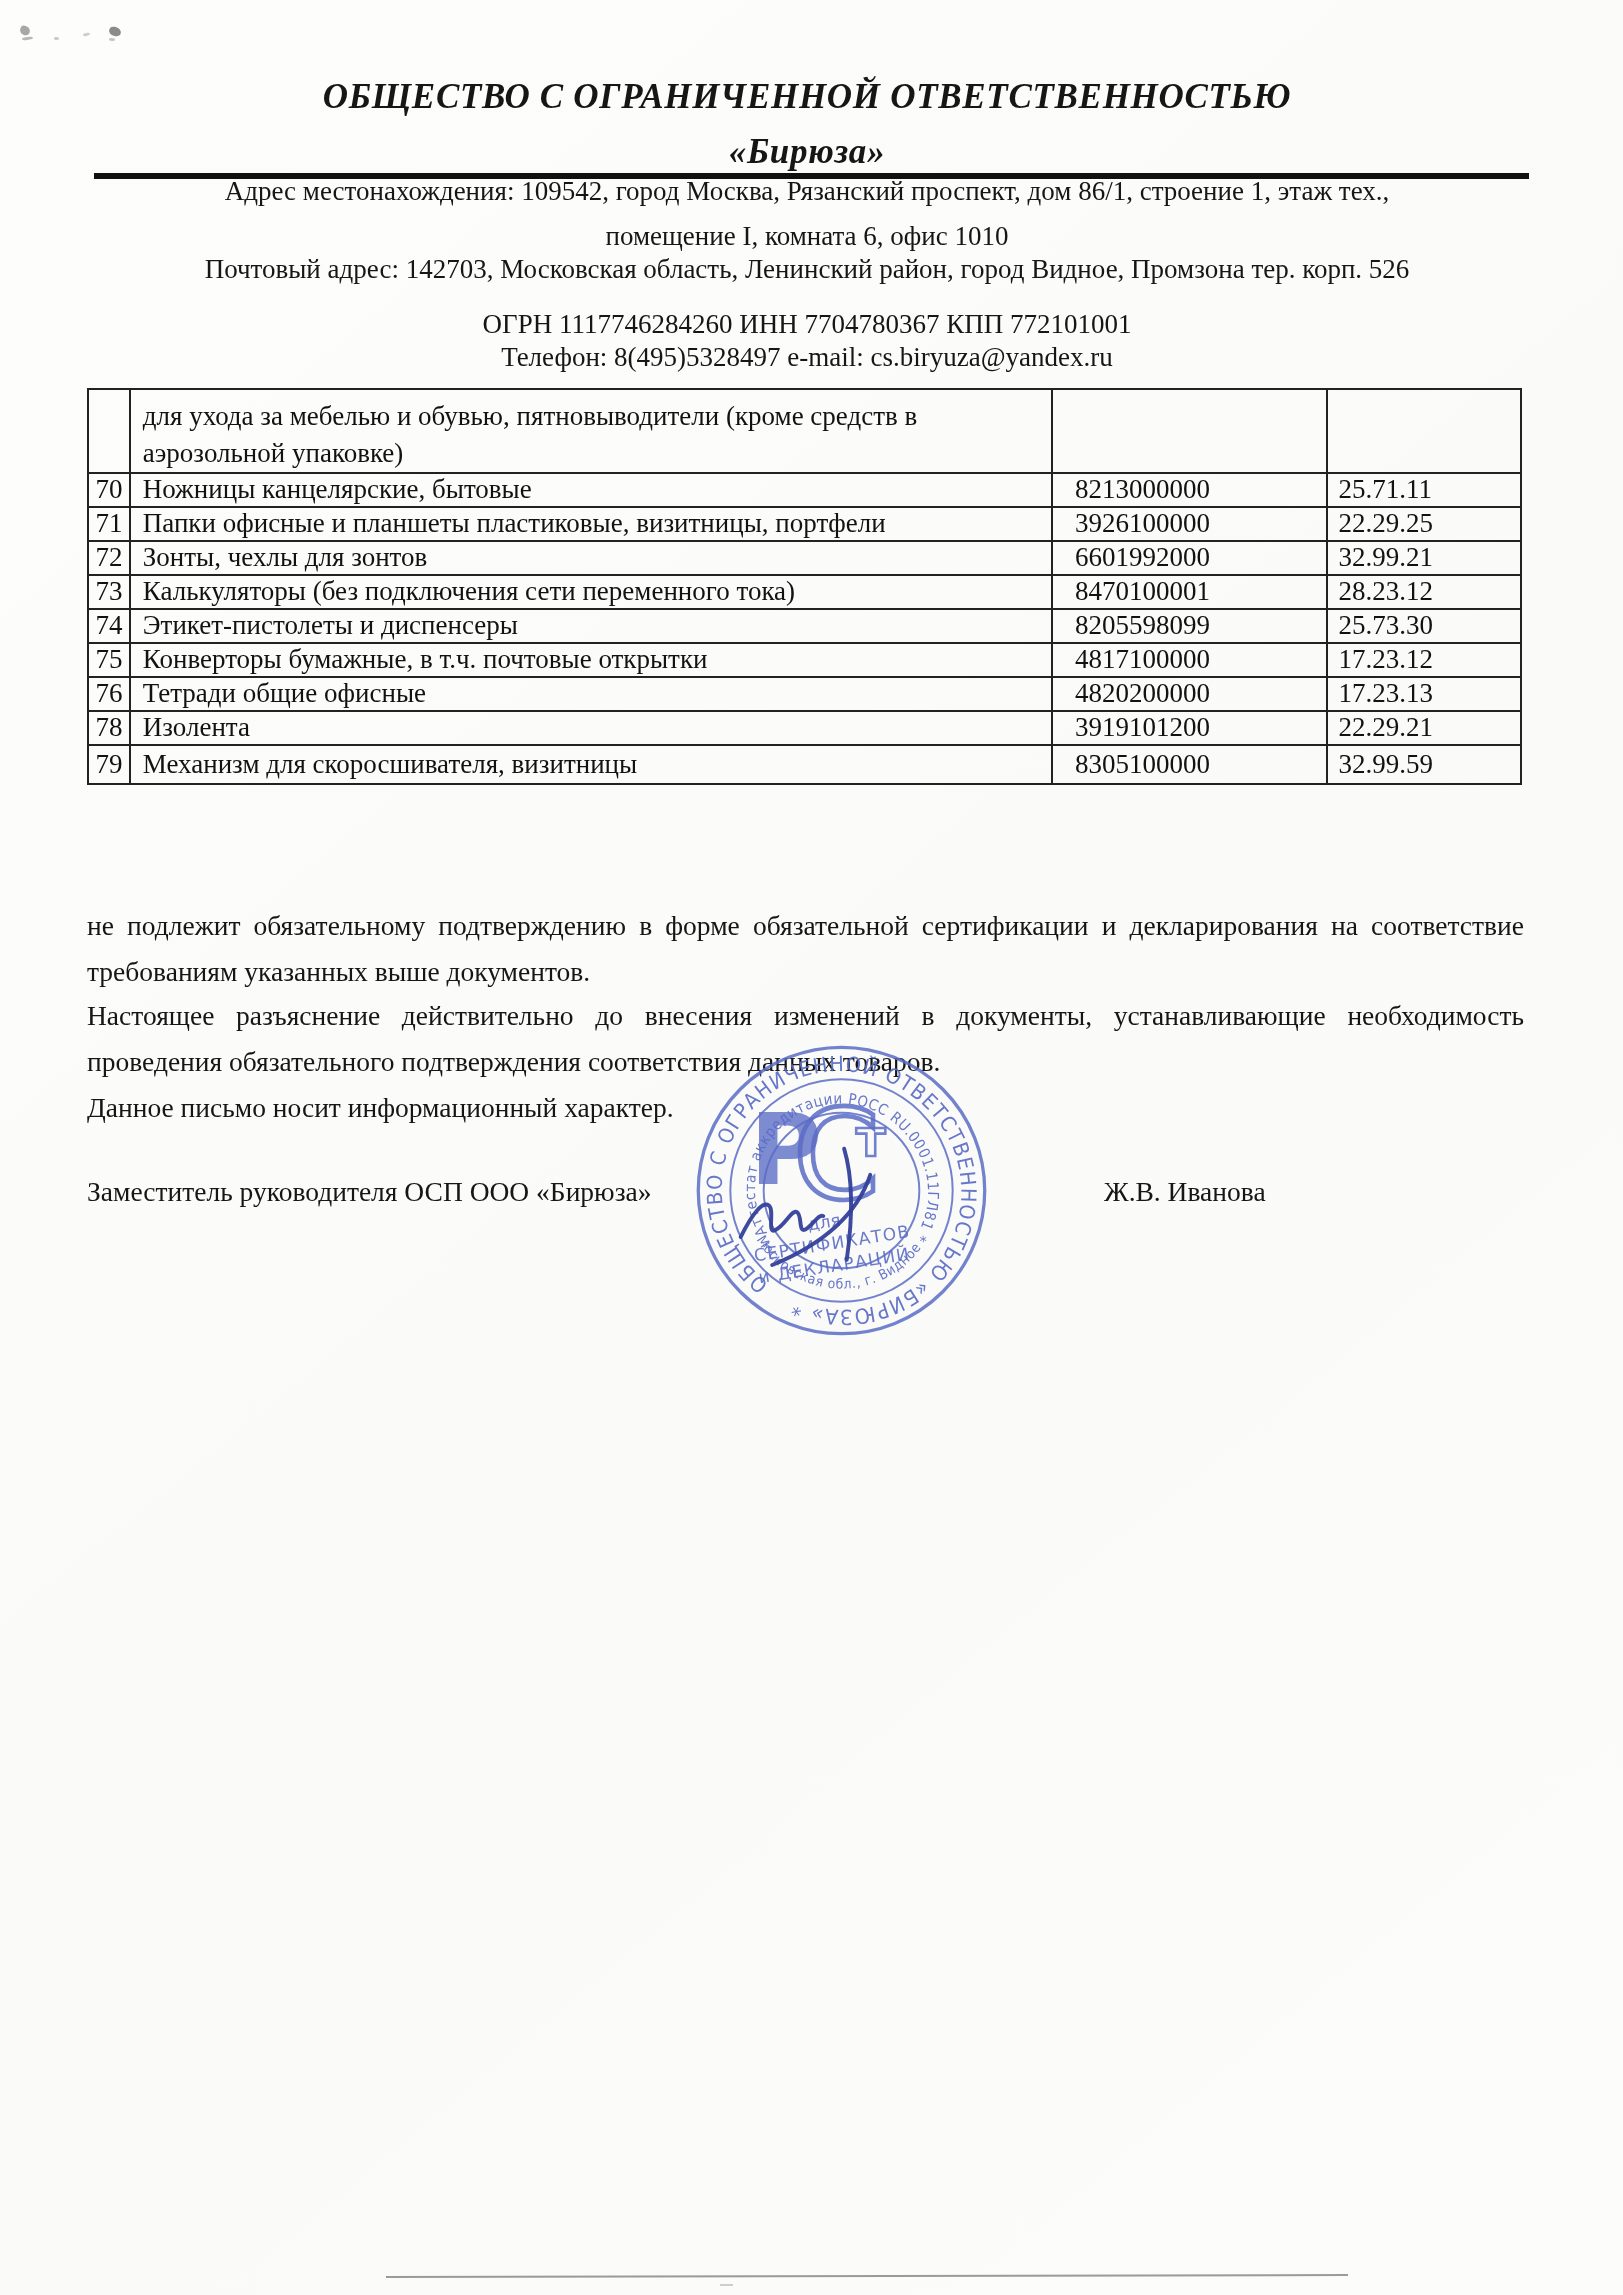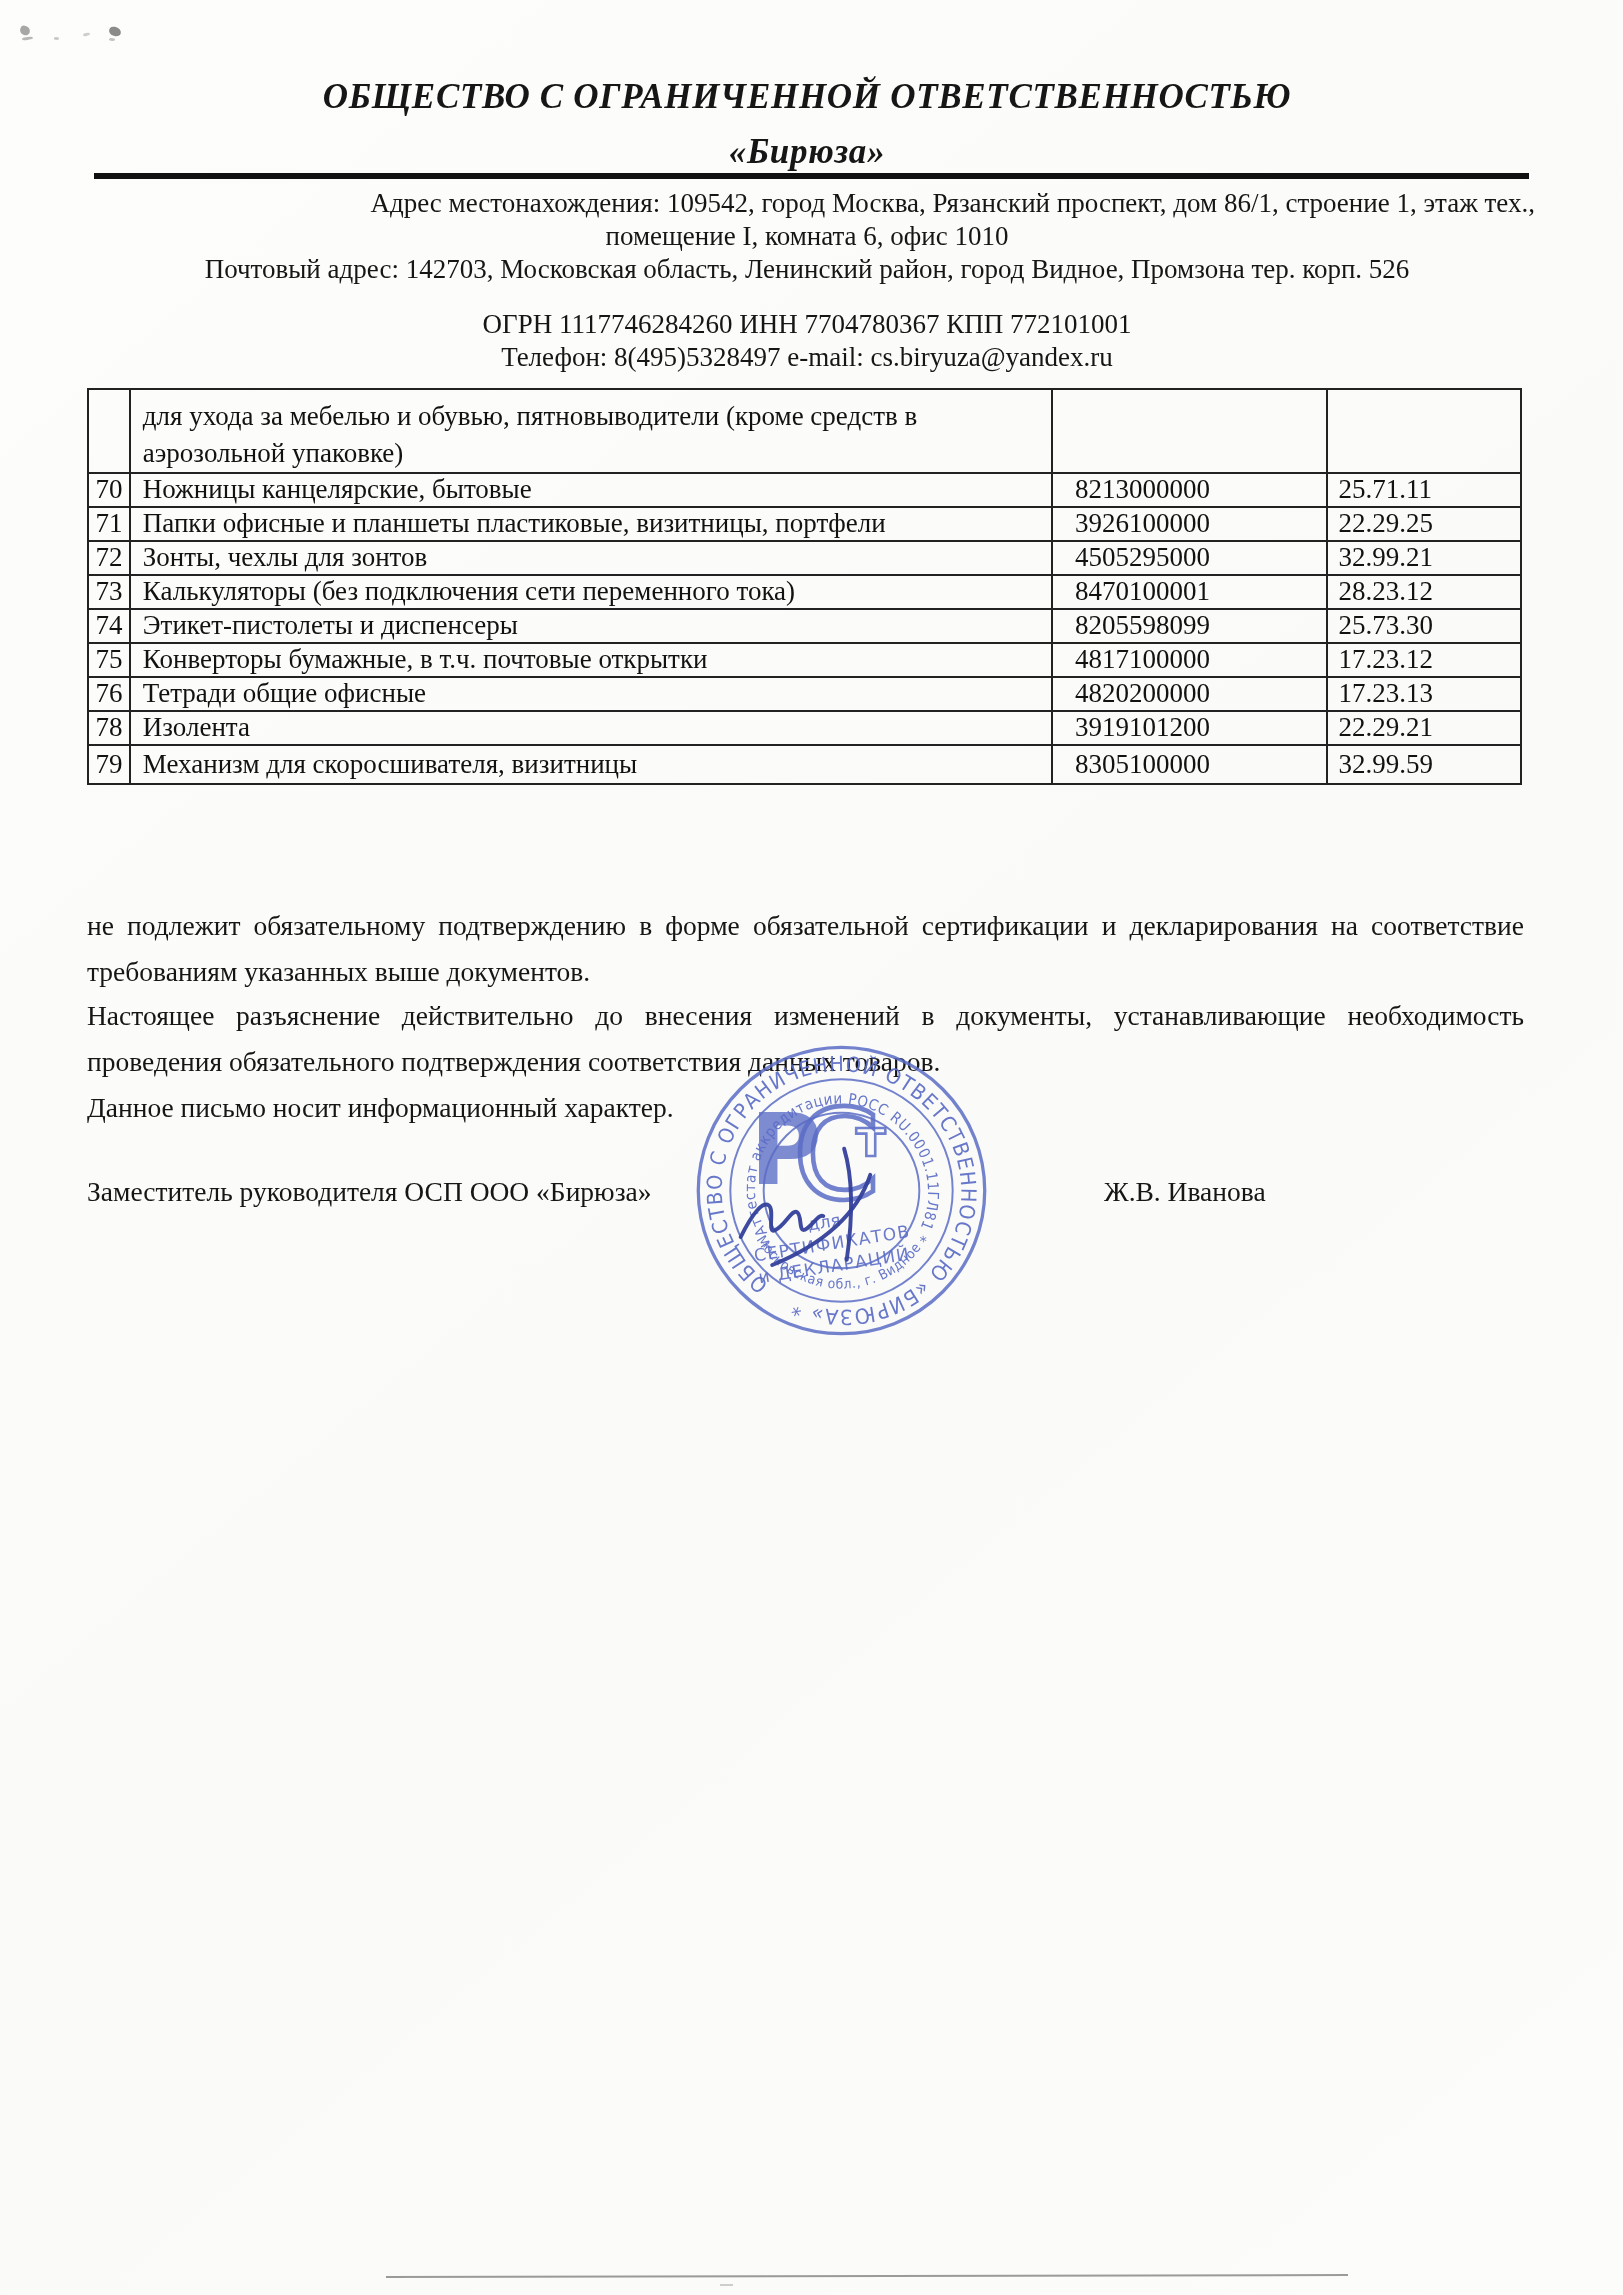--- a/index.html
+++ b/index.html
@@ -34,21 +34,21 @@
   .org1{top:77px;}
   .org2{top:132px;}
   .header-rule{
     position:absolute;left:94px;top:173px;width:1435px;height:5.9px;
     background:#111;
   }
   .info{
     position:absolute;left:79px;width:1456px;
     text-align:center;font-size:27px;line-height:31px;
   }
-  .i1{top:188px;text-align:right;} .i2{top:221px;} .i3{top:254px;}
+  .i1{top:176px;} .i2{top:221px;} .i3{top:254px;}
   .i4{top:309px;} .i5{top:342px;}
 
   table.goods{
     position:absolute;left:87px;top:388px;
     width:1433px;border-collapse:collapse;table-layout:fixed;
     border:2.6px solid #1b1b1b;
     font-size:27px;color:#121212;
   }
   table.goods td{
     border:2px solid #222;
@@ -139,21 +139,21 @@
         </tr>
         <tr>
           <td>71</td>
           <td>Папки офисные и планшеты пластиковые, визитницы, портфели</td>
           <td>3926100000</td>
           <td>22.29.25</td>
         </tr>
         <tr>
           <td>72</td>
           <td>Зонты, чехлы для зонтов</td>
-          <td>4505295000</td>
+          <td>6601992000</td>
           <td>32.99.21</td>
         </tr>
         <tr>
           <td>73</td>
           <td>Калькуляторы (без подключения сети переменного тока)</td>
           <td>8470100001</td>
           <td>28.23.12</td>
         </tr>
         <tr>
           <td>74</td>

